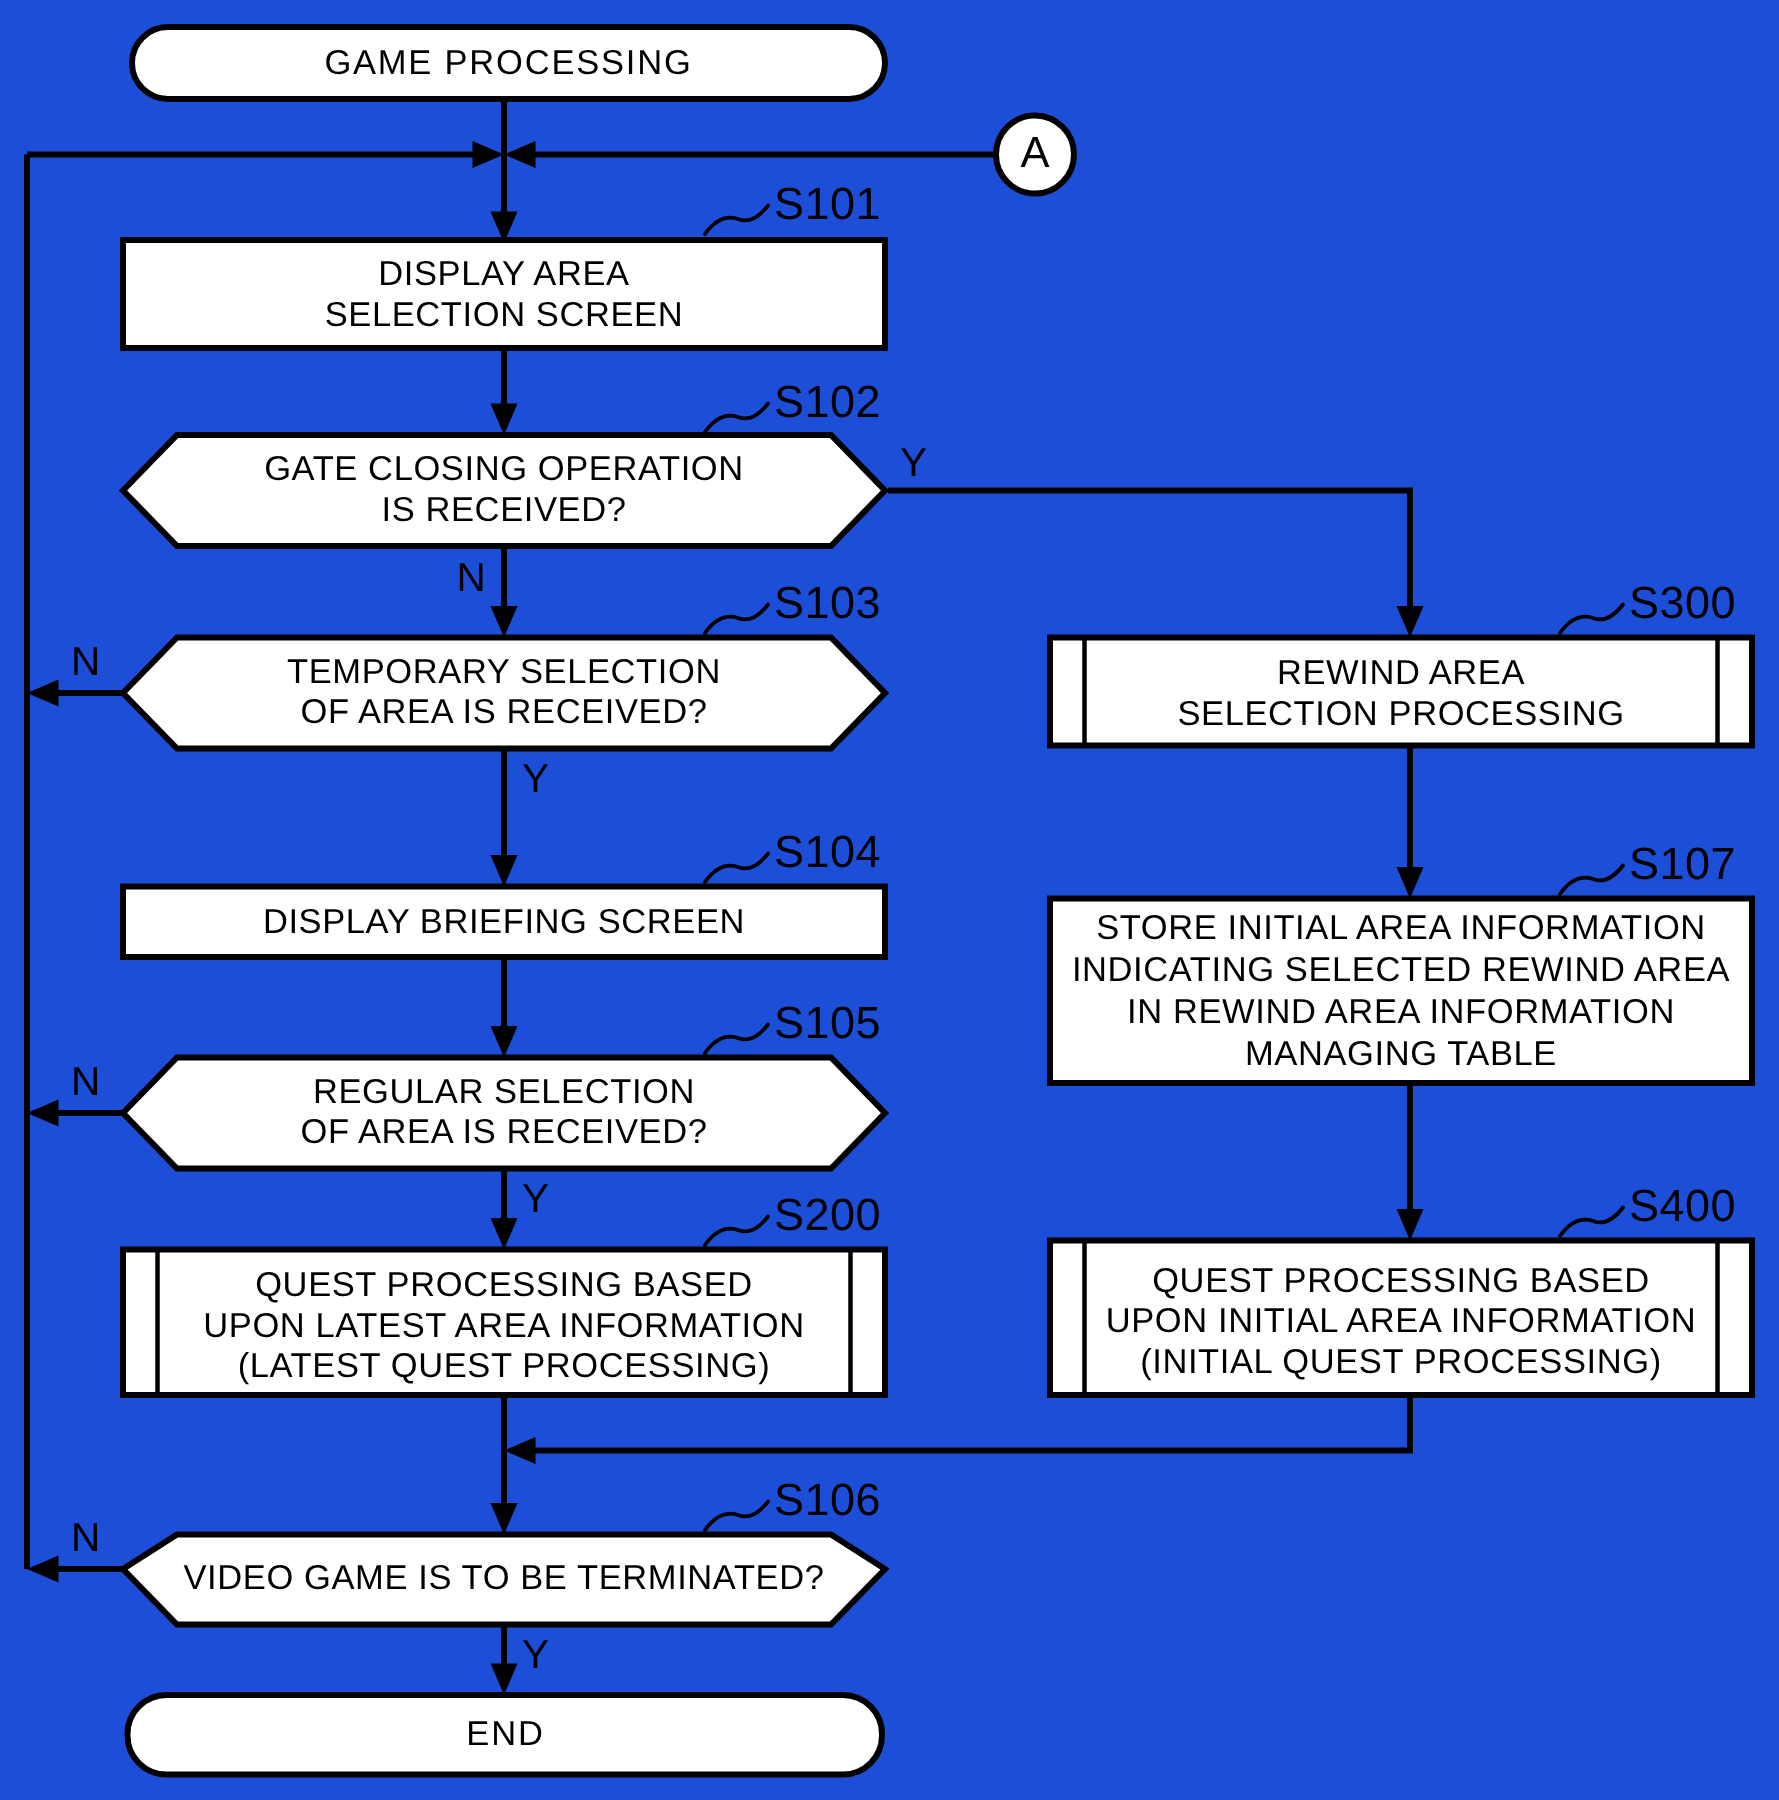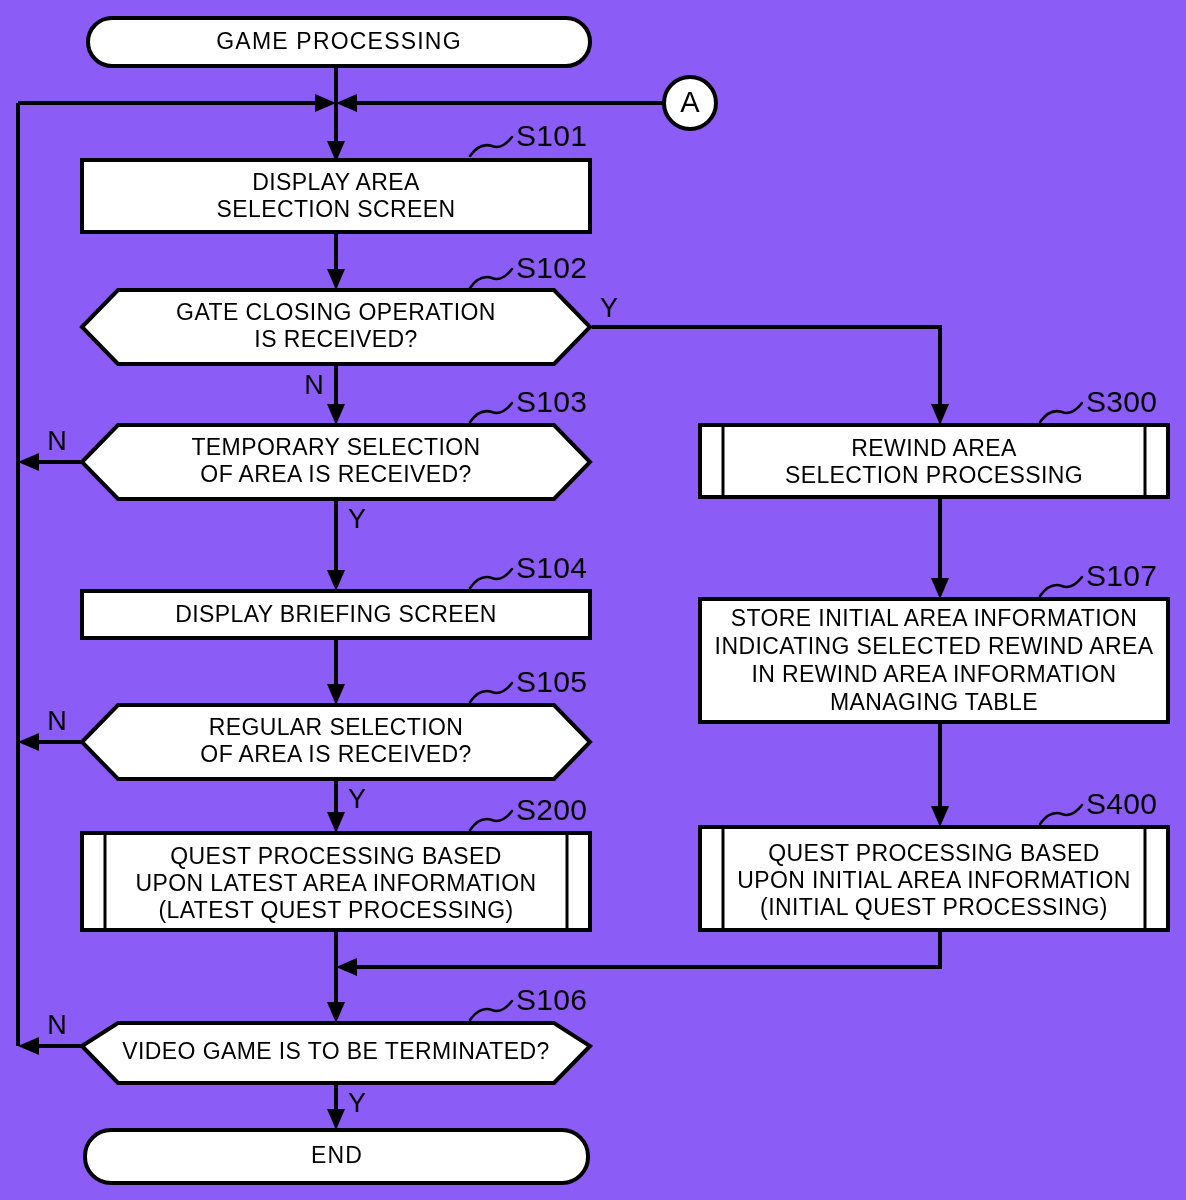--- a/index.html
+++ b/index.html
@@ -4,21 +4,21 @@
 <style>
   html, body {
     margin: 0;
     padding: 0;
     background: #ffffff;
   }
   #canvas-wrap {
     position: relative;
     width: 1186px;
     height: 1200px;
-    background: #8b5cf6;
+    background: #1d4ed8;
     overflow: hidden;
   }
   svg#flow {
     display: block;
     width: 1186px;
     height: 1200px;
   }
   .shape-outline {
     fill: #ffffff;
     stroke: #000000;

